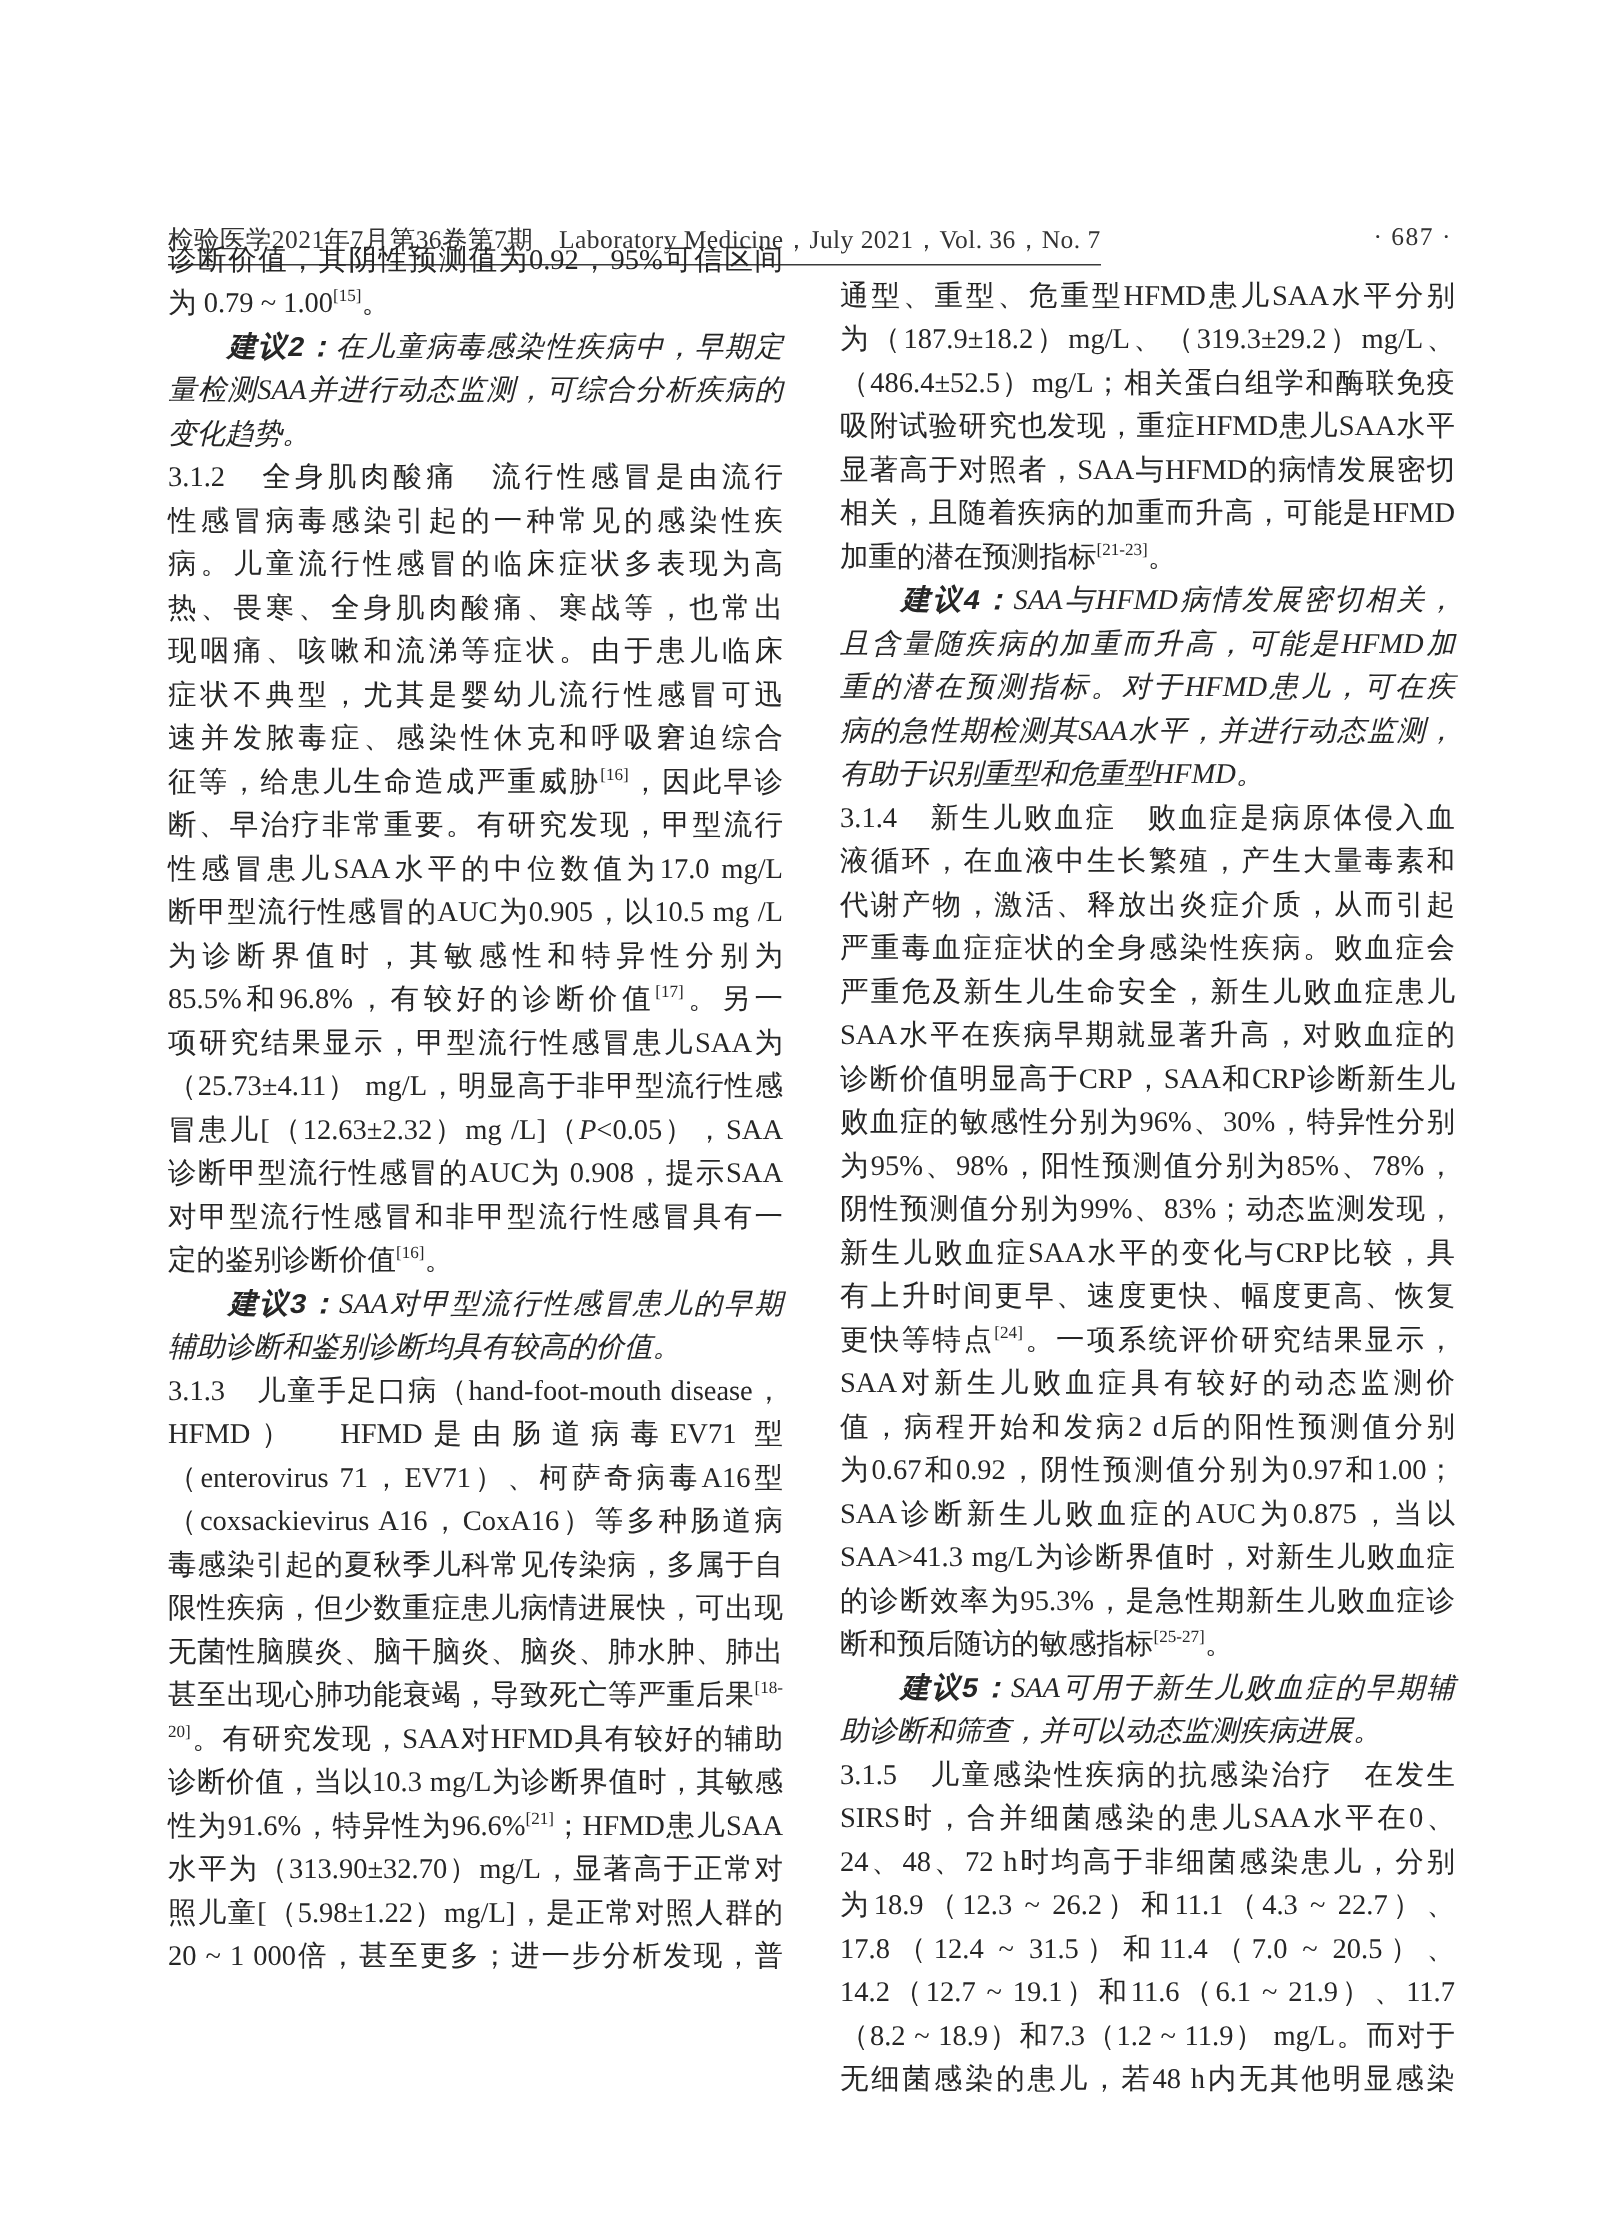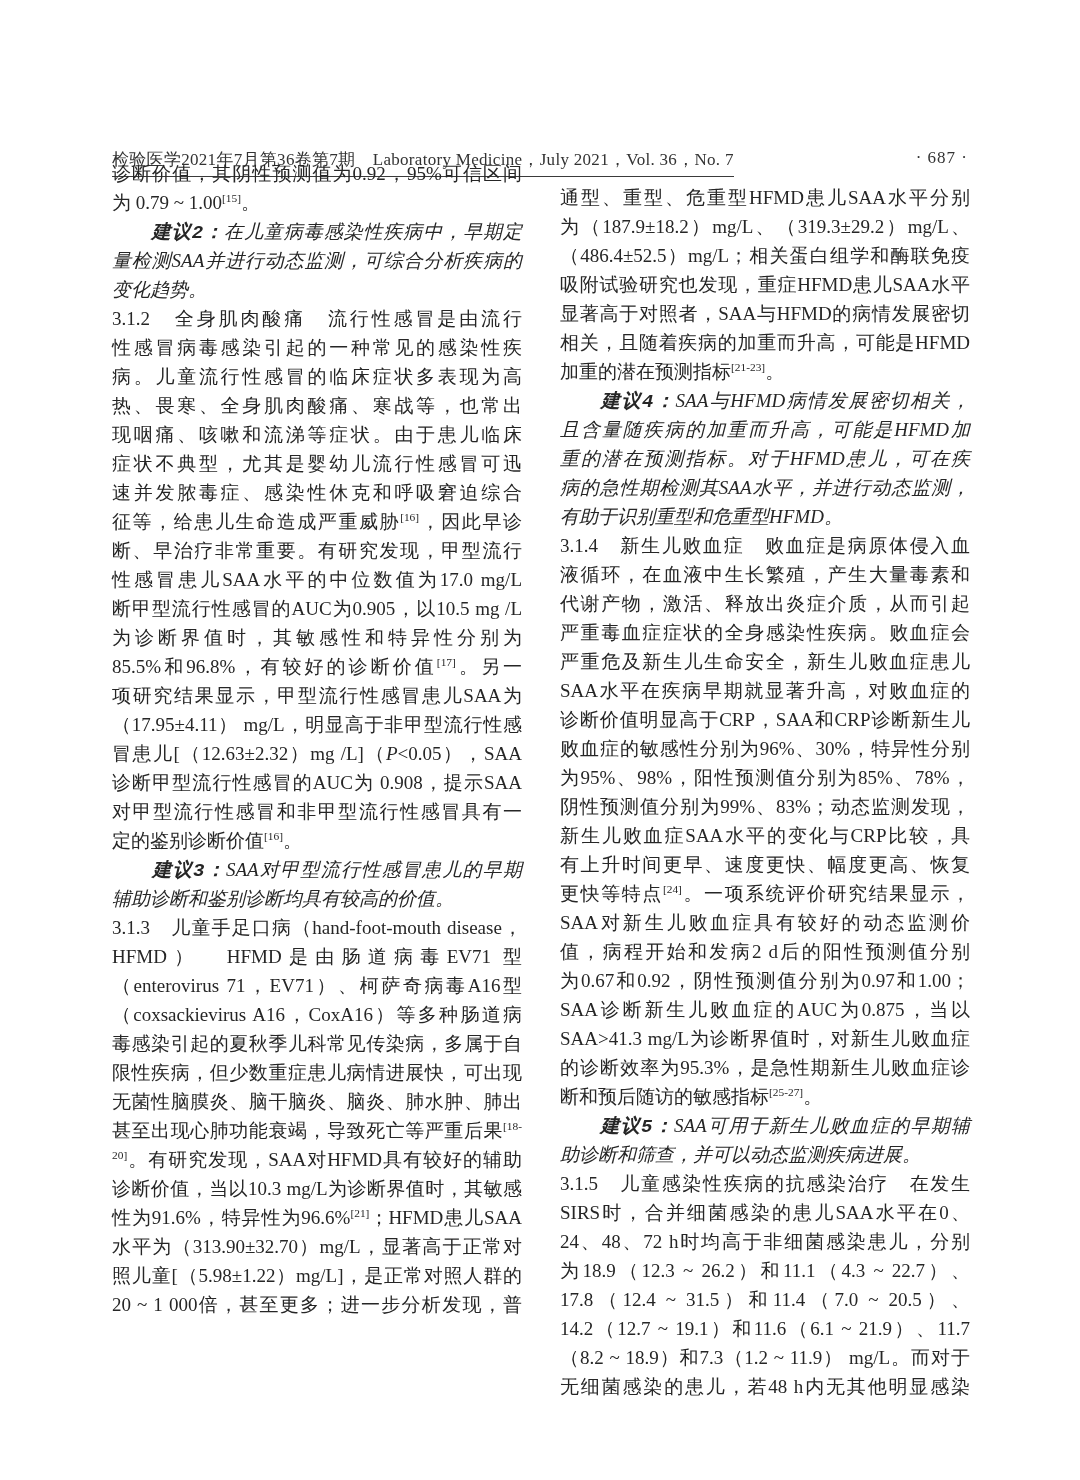--- a/index.html
+++ b/index.html
@@ -85,21 +85,21 @@
           <div class="line">现咽痛、咳嗽和流涕等症状。由于患儿临床</div>
           <div class="line">症状不典型，尤其是婴幼儿流行性感冒可迅</div>
           <div class="line">速并发脓毒症、感染性休克和呼吸窘迫综合</div>
           <div class="line">征等，给患儿生命造成严重威胁<sup>[16]</sup>，因此早诊</div>
           <div class="line">断、早治疗非常重要。有研究发现，甲型流行</div>
           <div class="line">性感冒患儿SAA水平的中位数值为17.0 mg/L</div>
           <div class="line">断甲型流行性感冒的AUC为0.905，以10.5 mg /L</div>
           <div class="line">为诊断界值时，其敏感性和特异性分别为</div>
           <div class="line">85.5%和96.8%，有较好的诊断价值<sup>[17]</sup>。另一</div>
           <div class="line">项研究结果显示，甲型流行性感冒患儿SAA为</div>
-          <div class="line">（17.95±4.11） mg/L，明显高于非甲型流行性感</div>
+          <div class="line">（25.73±4.11） mg/L，明显高于非甲型流行性感</div>
           <div class="line">冒患儿[（12.63±2.32）mg /L]（<i>P</i>&lt;0.05），SAA</div>
           <div class="line">诊断甲型流行性感冒的AUC为 0.908，提示SAA</div>
           <div class="line">对甲型流行性感冒和非甲型流行性感冒具有一</div>
           <div class="line end">定的鉴别诊断价值<sup>[16]</sup>。</div>
         </div>
         <div class="para rec">
           <div class="line">　　<b>建议3：</b>SAA对甲型流行性感冒患儿的早期</div>
           <div class="line end">辅助诊断和鉴别诊断均具有较高的价值。</div>
         </div>
         <div class="para">

